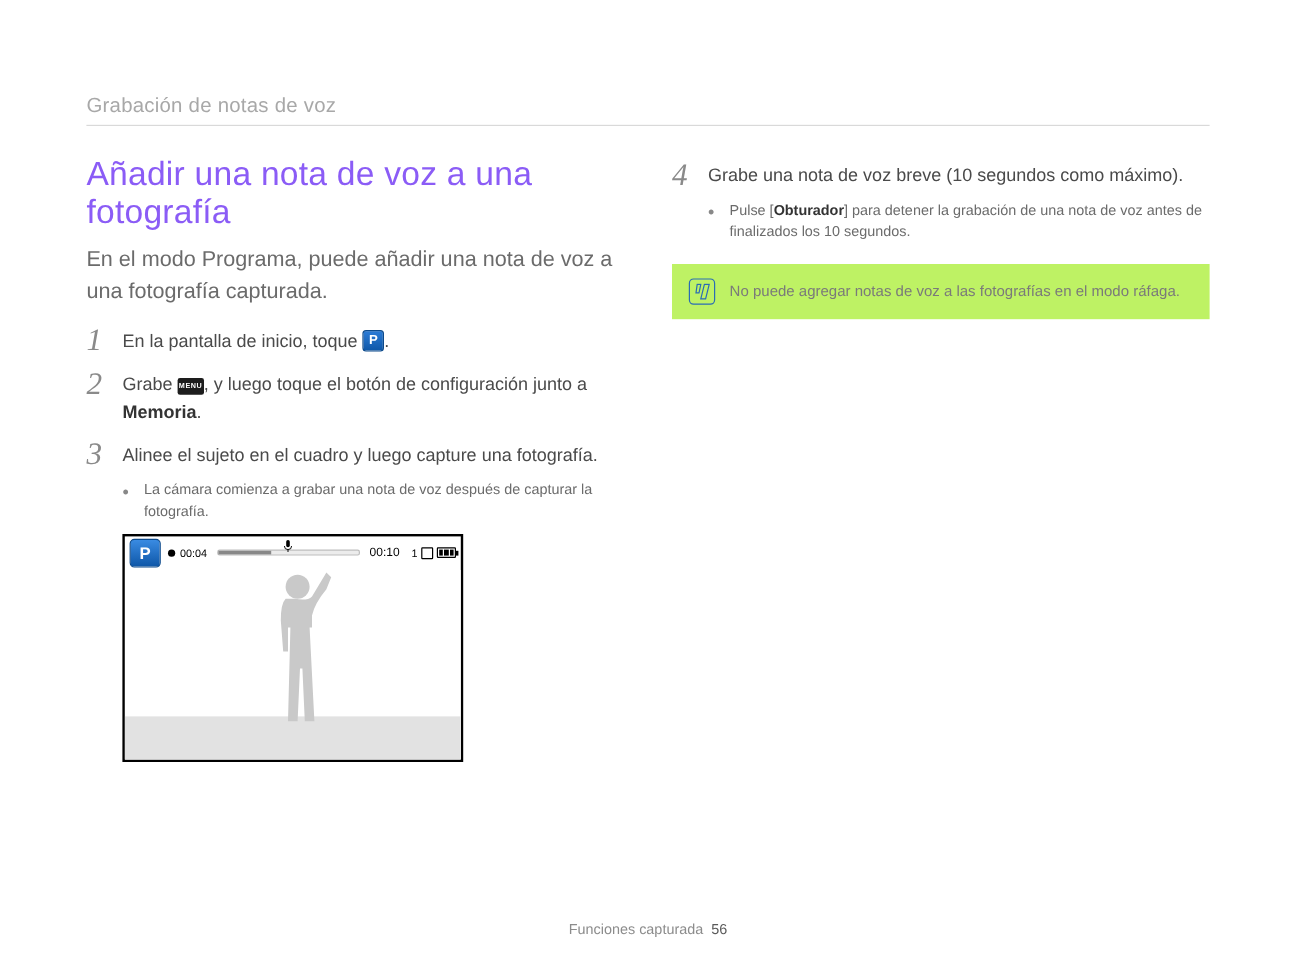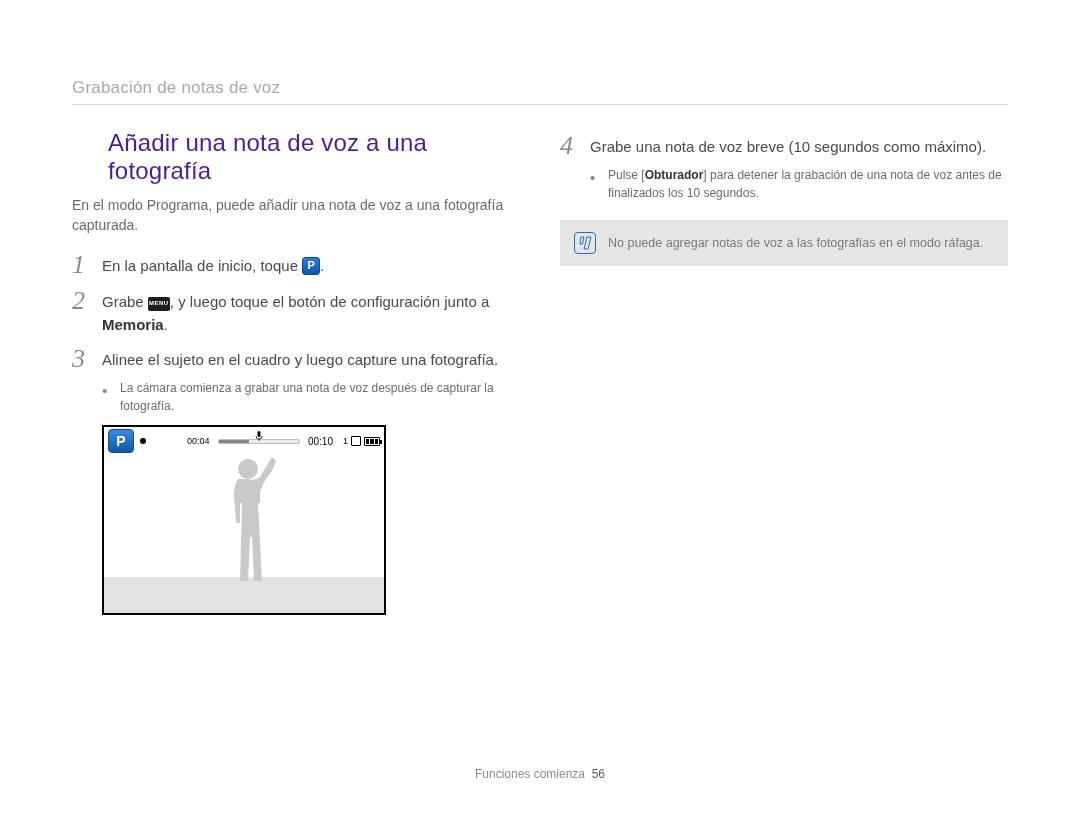--- a/index.html
+++ b/index.html
@@ -28,29 +28,28 @@
   }
   .cols {
     display: flex;
     gap: 40px;
   }
   .col {
     flex: 1;
     min-width: 0;
   }
   .title {
-    font-size: 24px;
-    color: #4c1d95;
+    font-size: 28px;
+    color: #8b5cf6;
     font-weight: 400;
     margin-bottom: 10px;
     letter-spacing: 0.2px;
-    margin-left: 36px;
   }
   .intro {
-    font-size: 14px;
+    font-size: 18px;
     color: #6b6b6b;
     line-height: 1.45;
     margin-bottom: 16px;
   }
   .step {
     display: flex;
     align-items: flex-start;
     margin-bottom: 10px;
   }
   .step-num {
@@ -160,21 +159,21 @@
     align-items: center;
     justify-content: center;
     color: #fff;
     font-weight: bold;
     font-size: 14px;
     margin-right: 2px;
   }
   .cf-rec {
     width: 6px; height: 6px; border-radius: 50%; background: #000;
   }
-  .cf-time-l { font-size: 9px; color: #000; margin-left: 37px; }
+  .cf-time-l { font-size: 9px; color: #000; }
   .cf-bar {
     flex: 1;
     height: 5px;
     background: #ececec;
     border: 1px solid #bdbdbd;
     margin: 0 4px;
     position: relative;
     border-radius: 2px;
   }
   .cf-bar-fill {
@@ -235,21 +234,21 @@
   }
   .silhouette {
     position: absolute;
     left: 50%;
     bottom: 30px;
     transform: translateX(-40%);
   }
 
   
   .note-box {
-    background: #e5e5e5;
+    background: #bef264;
     padding: 12px 14px;
     display: flex;
     align-items: center;
     gap: 12px;
     margin-top: 18px;
     font-size: 12.5px;
     color: #7a7a7a;
   }
   .note-icon {
     width: 22px; height: 22px;
@@ -373,14 +372,14 @@
             <path d="M3 1 L6 1 L4.5 8 L2 8 Z M9 1 L13 1 L10 13 L6 13 Z" fill="none" stroke="#2a6cb5" stroke-width="1"></path>
           </svg>
         </span>
         <span>No puede agregar notas de voz a las fotografías en el modo ráfaga.</span>
       </div>
     </div>
   </div>
 </div>
 
 <div class="footer">
-  <span>Funciones comienza</span>&nbsp;&nbsp;<span class="pg">56</span>
+  <span>Funciones capturada</span>&nbsp;&nbsp;<span class="pg">56</span>
 </div>
 
 </body></html>

